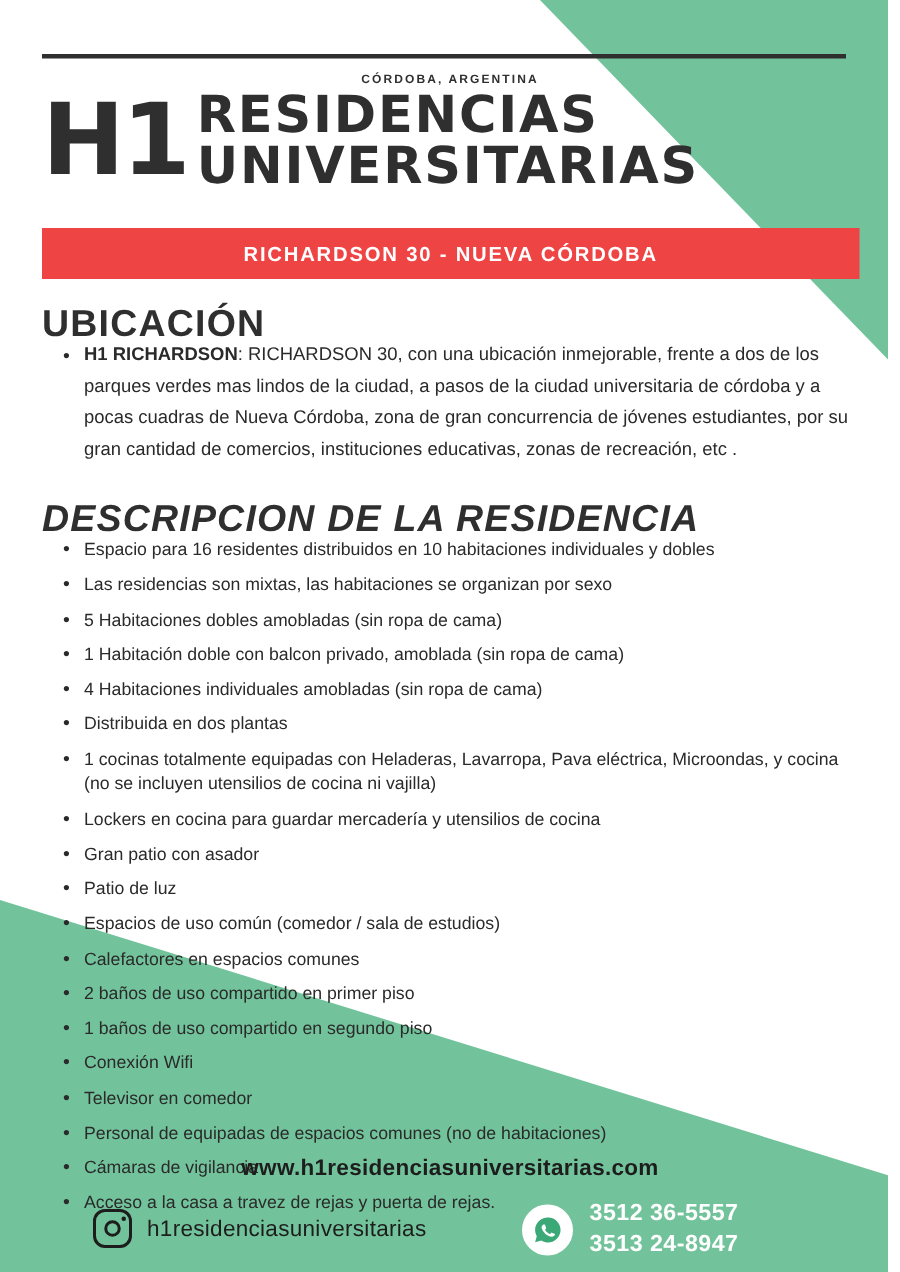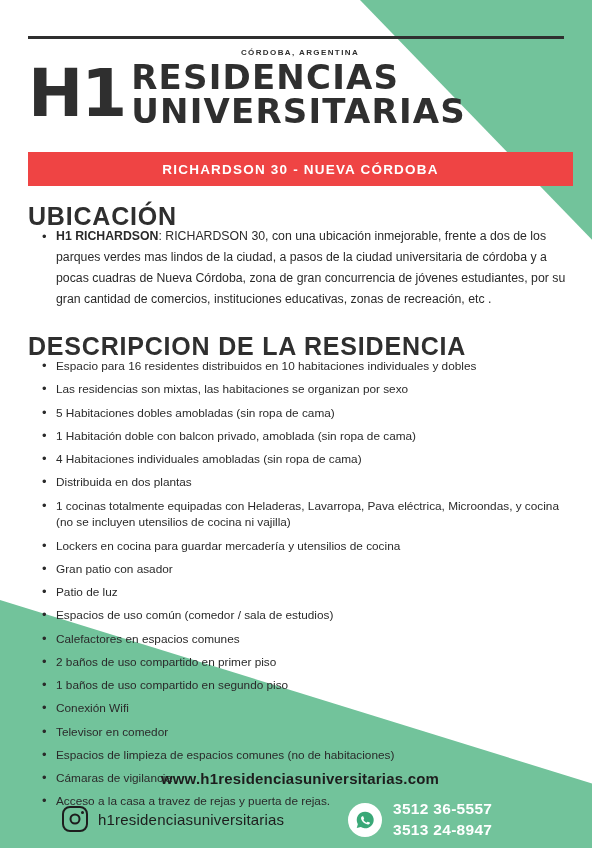--- a/index.html
+++ b/index.html
@@ -107,21 +107,21 @@
   }
   .section-head {
     position: absolute;
     left: 28px;
     font-size: 25px;
     font-weight: bold;
     letter-spacing: 0.8px;
     color: #2f2f2f;
   }
   #ubicacion-head { top: 202px; }
-  #descripcion-head { top: 332px; }
+  #descripcion-head { top: 332px; font-style: italic; }
 
   .para-block {
     position: absolute;
     top: 226px;
     left: 42px;
     width: 528px;
   }
   .para-bullet {
     position: relative;
     padding-left: 14px;
@@ -291,21 +291,21 @@
       <div class="li">1 cocinas  totalmente equipadas con Heladeras, Lavarropa, Pava eléctrica, Microondas, y cocina (no se incluyen utensilios de cocina ni vajilla)</div>
       <div class="li">Lockers en cocina para guardar mercadería y utensilios de cocina</div>
       <div class="li">Gran patio con asador</div>
       <div class="li">Patio de luz</div>
       <div class="li">Espacios de uso común (comedor / sala de estudios)</div>
       <div class="li">Calefactores en espacios comunes</div>
       <div class="li">2 baños de uso compartido en primer piso</div>
       <div class="li">1  baños de uso compartido en segundo piso</div>
       <div class="li">Conexión Wifi</div>
       <div class="li">Televisor en comedor</div>
-      <div class="li">Espacios de limpieza de espacios comunes (no de habitaciones)</div>
+      <div class="li">Personal de equipadas de espacios comunes (no de habitaciones)</div>
       <div class="li">Cámaras de vigilancia</div>
       <div class="li">Acceso a la casa a travez de rejas y puerta de rejas.</div>
     </div>
 
     <div class="website">www.h1residenciasuniversitarias.com</div>
 
     <div class="ig-group">
       <div class="ig-icon">
           <span class="dot"></span>
         </div>

